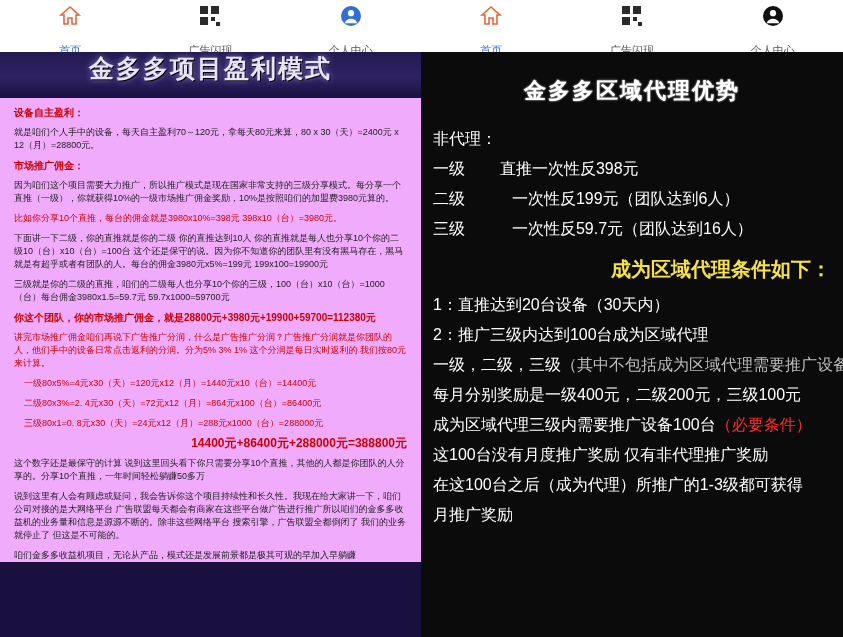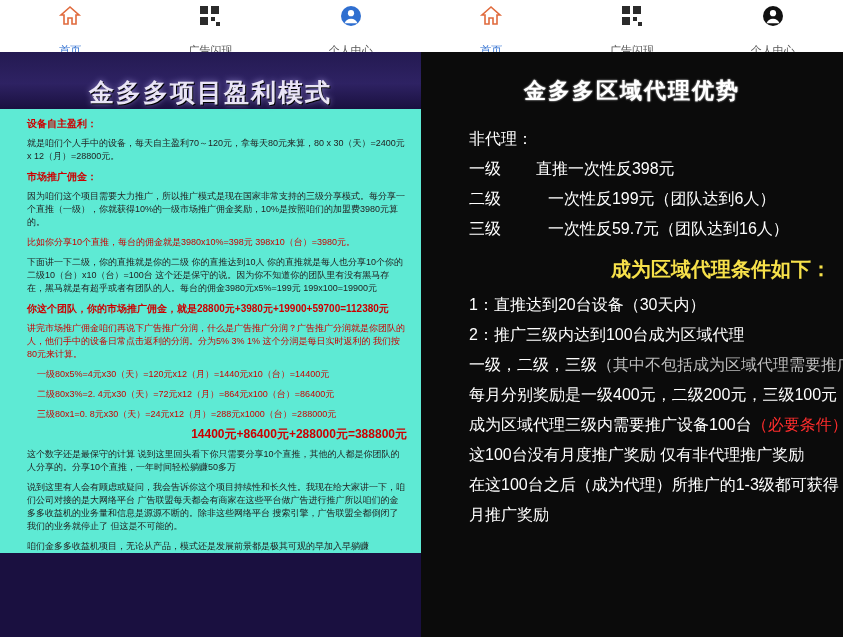--- a/index.html
+++ b/index.html
@@ -57,37 +57,37 @@
 
   
   .doc-left {
     position: relative;
     height: 585px;
     background: #1a1040;
     overflow: hidden;
   }
   .banner-left {
     position: relative;
-    height: 57px;
+    height: 46px;
     background: linear-gradient(180deg,#241a52 0%, #2e2263 55%, #1a1040 100%);
     display: flex;
-    align-items: flex-end;
+    align-items: flex-start;
     justify-content: center;
   }
   .banner-left .btitle {
     font-family: "DejaVu Sans", sans-serif;
     font-size: 25px;
     font-weight: bold;
     letter-spacing: 2px;
     color: #e9e4f5;
     text-shadow: 1px 1px 0 #000000, 0 0 6px #8f84c9;
   }
   .body-left {
-    padding: 8px 14px 0 27px;
-    background: #5eead4;
+    padding: 8px 14px 0 14px;
+    background: #f0abfc;
     font-size: 9px;
     line-height: 13px;
     color: #222222;
   }
   .body-left p { margin: 0 0 7px 0; }
   .hl-red-n { color: #cc0000; }
   .hd { color: #cc0000; font-weight: bold; font-size: 10px; }
   .center-big {
     text-align: right;
     color: #cc0000;
@@ -114,21 +114,20 @@
     color: #ffffff;
     letter-spacing: 2px;
     margin: 14px 0 18px 0;
     text-shadow: 0 0 2px #ffffff;
   }
   .r-line {
     color: #ffffff;
     font-size: 16px;
     line-height: 30px;
     white-space: nowrap;
-    margin-left: 36px;
   }
   .r-sect {
     color: #f7e14a;
     font-size: 20px;
     font-weight: bold;
     text-align: right;
     line-height: 38px;
     margin: 6px 0 2px 0;
   }
   .r-note { color: #bdbdbd; font-size: 16px; }
@@ -183,20 +182,21 @@
       <div class="body-left">
 
         <p class="hd">设备自主盈利：</p>
         <p>就是咱们个人手中的设备，每天自主盈利70～120元，拿每天80元来算，80 x 30（天）=2400元 x 12（月）=28800元。</p>
 
         <p class="hd">市场推广佣金：</p>
         <p>因为咱们这个项目需要大力推广，所以推广模式是现在国家非常支持的三级分享模式。每分享一个直推（一级），你就获得10%的一级市场推广佣金奖励，10%是按照咱们的加盟费3980元算的。</p>
         <p class="hl-red-n">比如你分享10个直推，每台的佣金就是3980x10%=398元  398x10（台）=3980元。</p>
 
         <p>下面讲一下二级，你的直推就是你的二级 你的直推达到10人 你的直推就是每人也分享10个你的二级10（台）x10（台）=100台 这个还是保守的说。因为你不知道你的团队里有没有黑马存在，黑马就是有超乎或者有团队的人。每台的佣金3980元x5%=199元  199x100=19900元</p>
+        <p>三级就是你的二级的直推，咱们的二级每人也分享10个你的三级，100（台）x10（台）=1000（台）每台佣金3980x1.5=59.7元  59.7x1000=59700元</p>
 
         <p class="hd">你这个团队，你的市场推广佣金，就是28800元+3980元+19900+59700=112380元</p>
 
         <p class="hl-red-n">讲完市场推广佣金咱们再说下广告推广分润，什么是广告推广分润？广告推广分润就是你团队的人，他们手中的设备日常点击返利的分润。分为5% 3% 1% 这个分润是每日实时返利的 我们按80元来计算。</p>
         <p class="indent hl-red-n">一级80x5%=4元x30（天）=120元x12（月）=1440元x10（台）=14400元</p>
         <p class="indent hl-red-n">二级80x3%=2. 4元x30（天）=72元x12（月）=864元x100（台）=86400元</p>
         <p class="indent hl-red-n">三级80x1=0. 8元x30（天）=24元x12（月）=288元x1000（台）=288000元</p>
 
         <p class="center-big">14400元+86400元+288000元=388800元</p>
 

